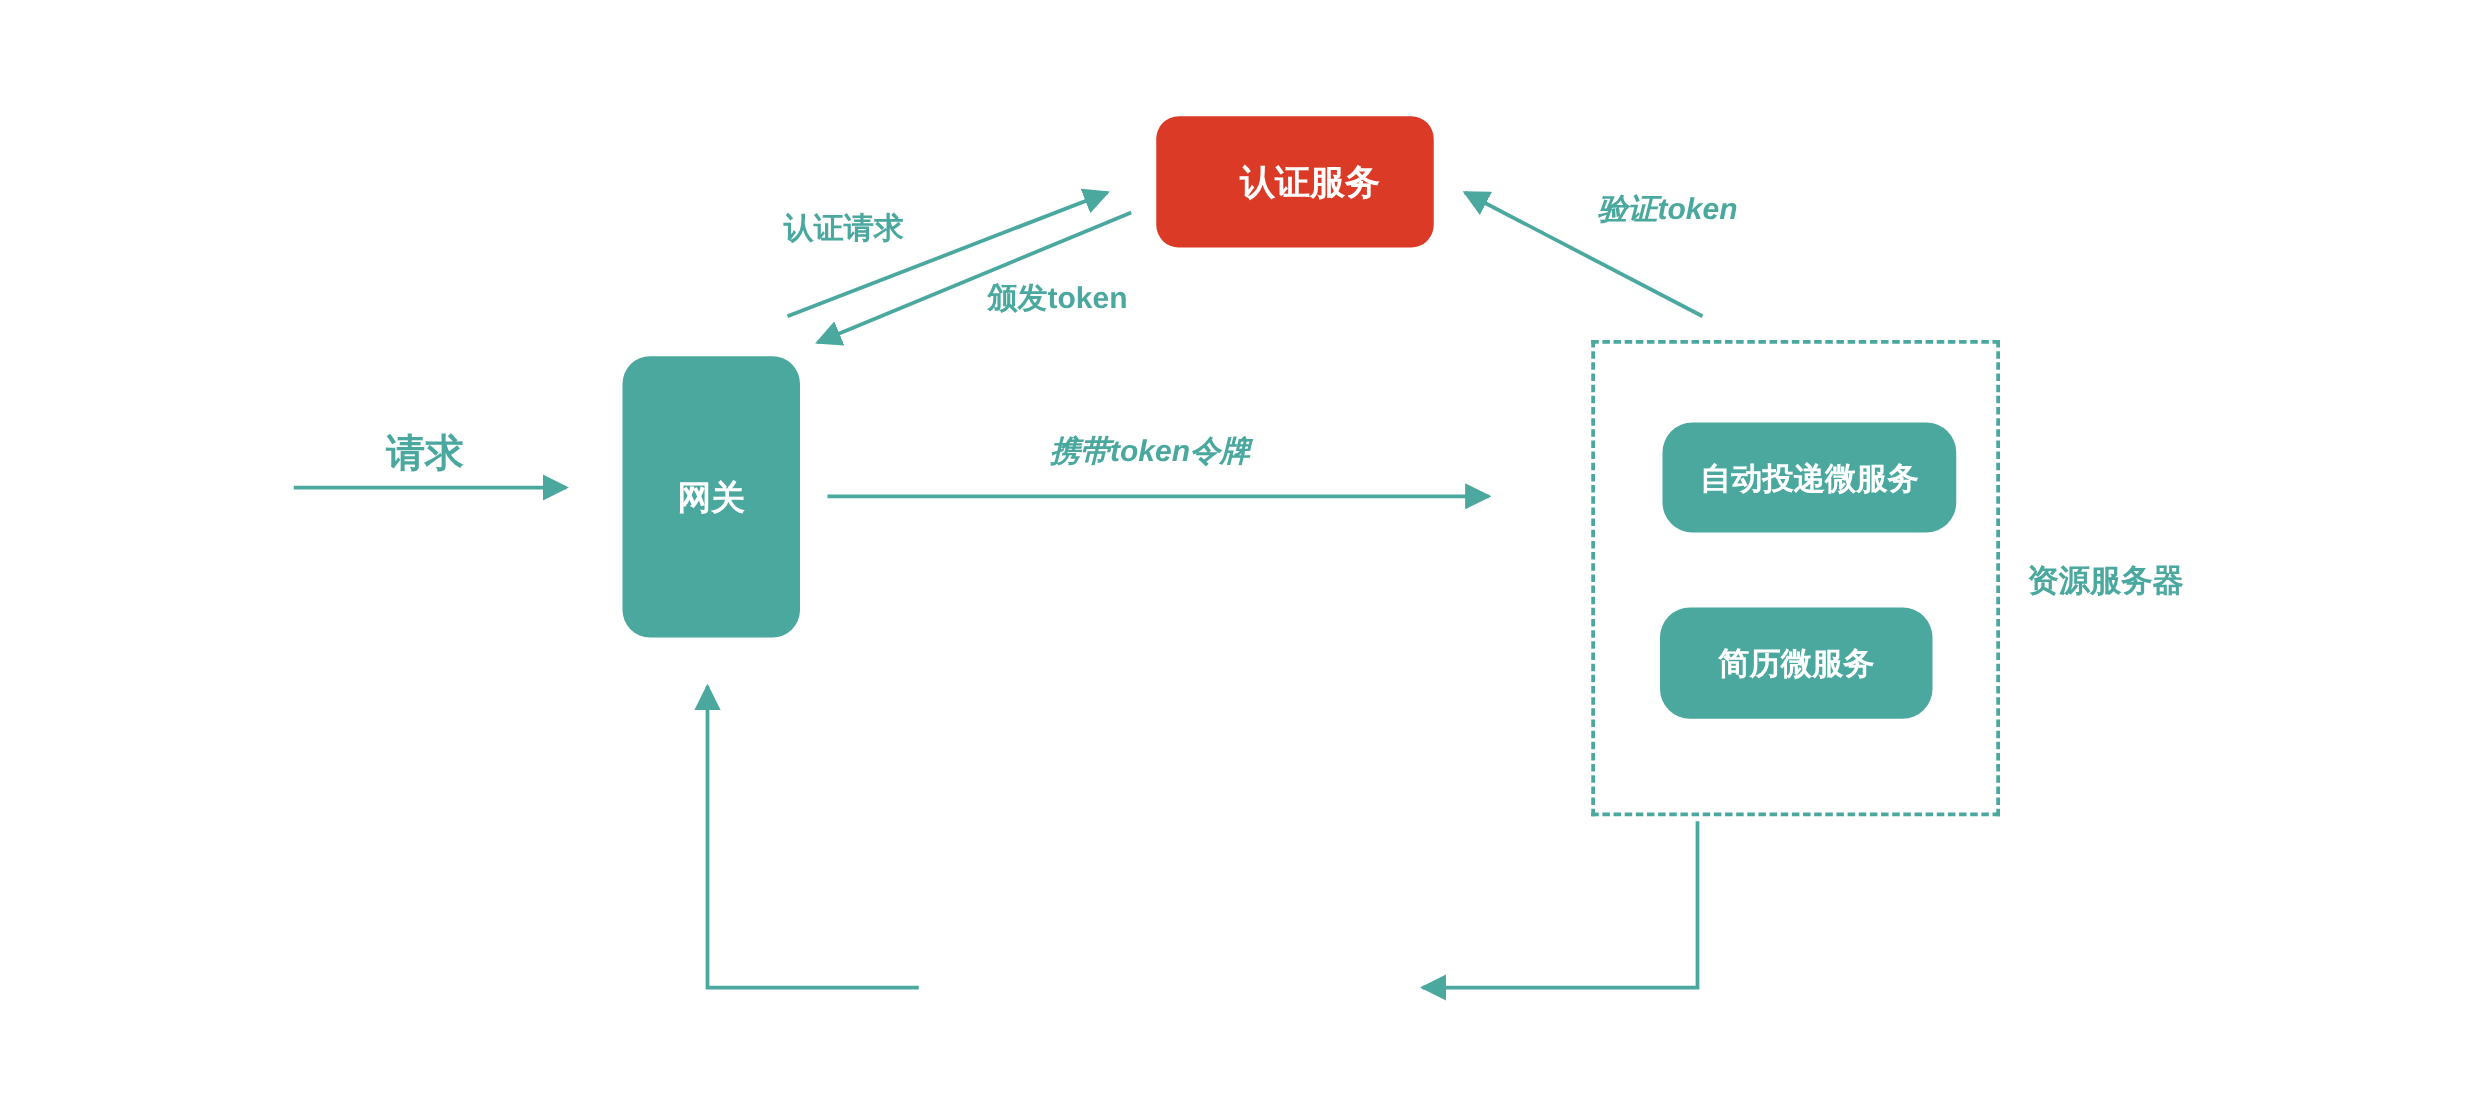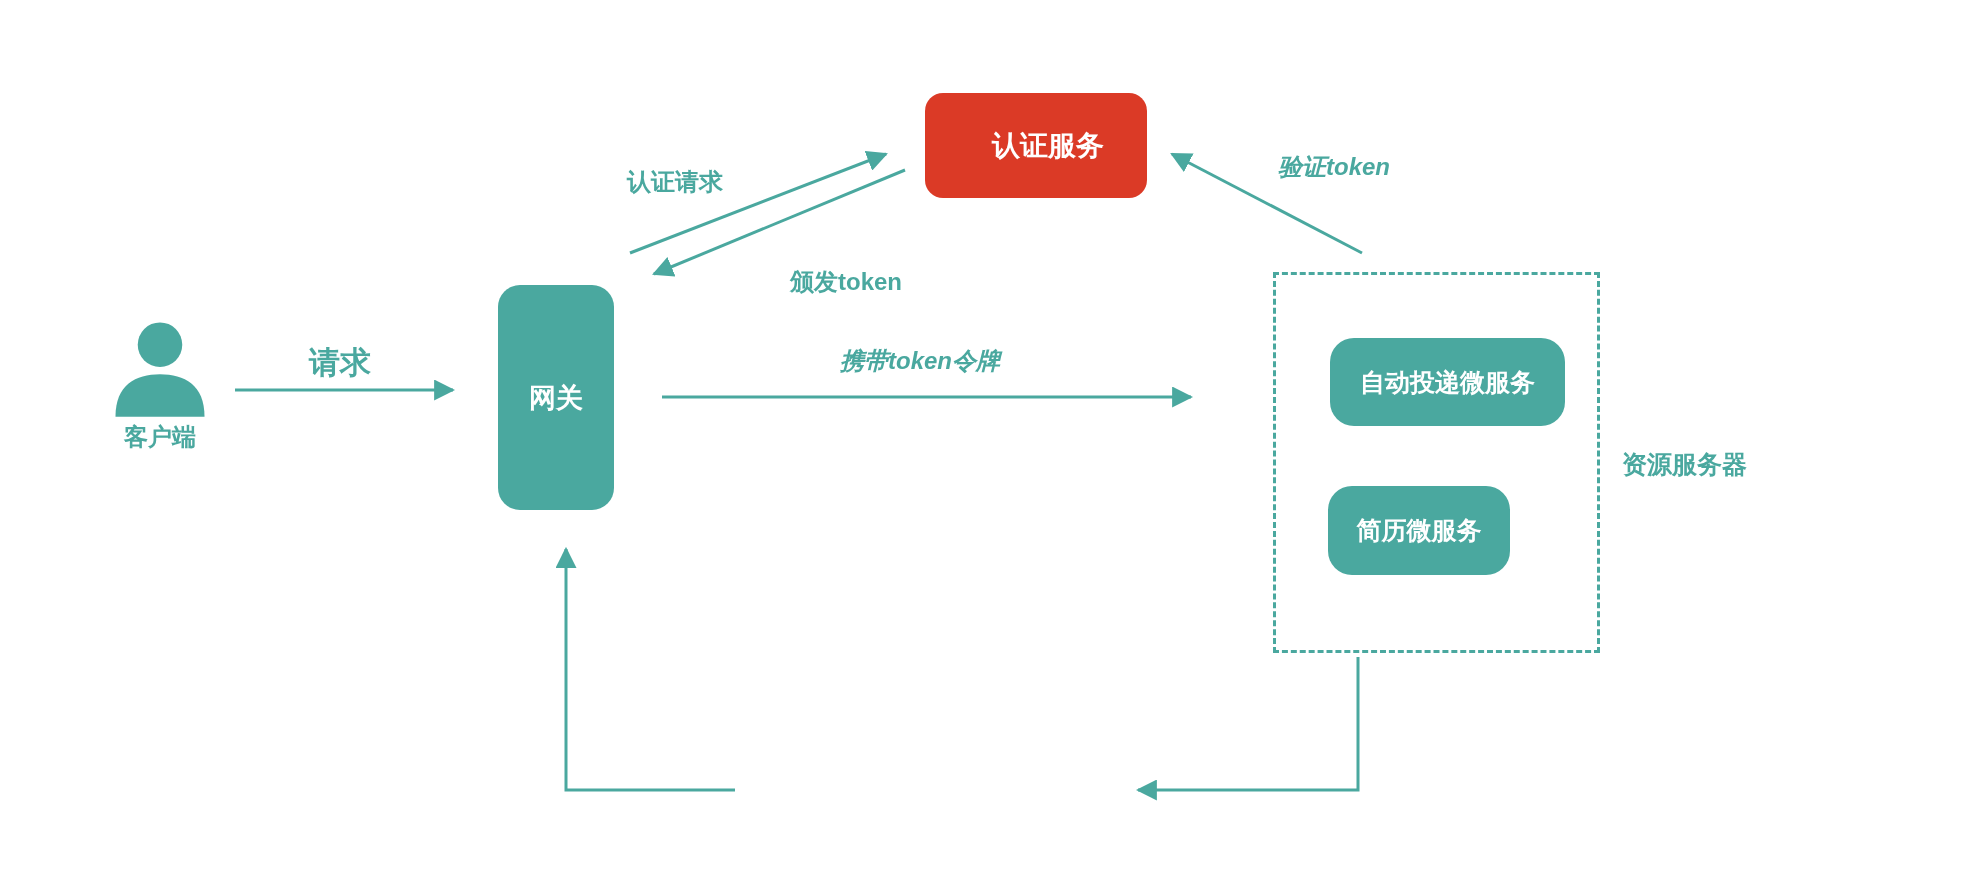--- a/index.html
+++ b/index.html
@@ -46,54 +46,45 @@
       <path d="M235,390 L453,390" marker-end="url(#arrow)"></path>
       <path d="M630,253 L886,154" marker-end="url(#arrow)"></path>
       <path d="M905,170 L654,274" marker-end="url(#arrow)"></path>
       <path d="M662,397 L1191,397" marker-end="url(#arrow)"></path>
       <path d="M1362,253 L1172,154" marker-end="url(#arrow)"></path>
       <path d="M1358,657 L1358,790 L1138,790" marker-end="url(#arrow)"></path>
       <path d="M735,790 L566,790 L566,549" marker-end="url(#arrow)"></path>
     </g>
   </svg>
 
-  <div class="client" style="left:100px;top:318px;width:120px;">
-    <svg width="106" height="100" viewBox="0 0 100 92">
-      <g style="fill:var(--teal)">
-        <circle cx="50" cy="24" r="21"></circle>
-        <path d="M8,92 C8,62 27,52 50,52 C73,52 92,62 92,92 Z"></path>
-      </g>
-    </svg>
-    <div class="label">客户端</div>
-  </div>
 
-  <div class="node teal" style="left:498px;top:285px;width:116px;height:225px;border-radius:22px;font-size:27px;">
+  <div class="node teal" style="left:498px;top:285px;width:142px;height:225px;border-radius:22px;font-size:27px;">
     <span>网关</span>
   </div>
 
   <div class="node red" style="left:925px;top:93px;width:222px;height:105px;border-radius:18px;font-size:28px;">
     <span>认证服务</span>
   </div>
 
   <div class="dashed-group" style="left:1273px;top:272px;width:327px;height:381px;"></div>
 
   <div class="node teal" style="left:1330px;top:338px;width:235px;height:88px;border-radius:24px;font-size:25px;">
     <span>自动投递微服务</span>
   </div>
 
-  <div class="node teal" style="left:1328px;top:486px;width:182px;height:89px;border-radius:24px;font-size:25px;">
+  <div class="node teal" style="left:1328px;top:486px;width:218px;height:89px;border-radius:24px;font-size:25px;">
     <span>简历微服务</span>
   </div>
 
   <div class="edge-label" style="left:1622px;top:448px;font-size:25px;">资源服务器</div>
 
 
   <div class="edge-label" style="left:280px;top:342px;width:120px;text-align:center;font-size:31px;">请求</div>
 
   <div class="edge-label" style="left:627px;top:166px;font-size:24px;">认证请求</div>
 
-  <div class="edge-label" style="left:790px;top:222px;font-size:24px;margin-top:44px;">颁发token</div>
+  <div class="edge-label" style="left:790px;top:222px;font-size:24px;">颁发token</div>
 
   <div class="edge-label" style="left:1278px;top:151px;font-size:24px;font-style:italic;">验证token</div>
 
   <div class="edge-label" style="left:820px;top:345px;width:200px;text-align:center;font-size:24px;font-style:italic;">携带token令牌</div>
 
 </div>
 
 </body></html>

